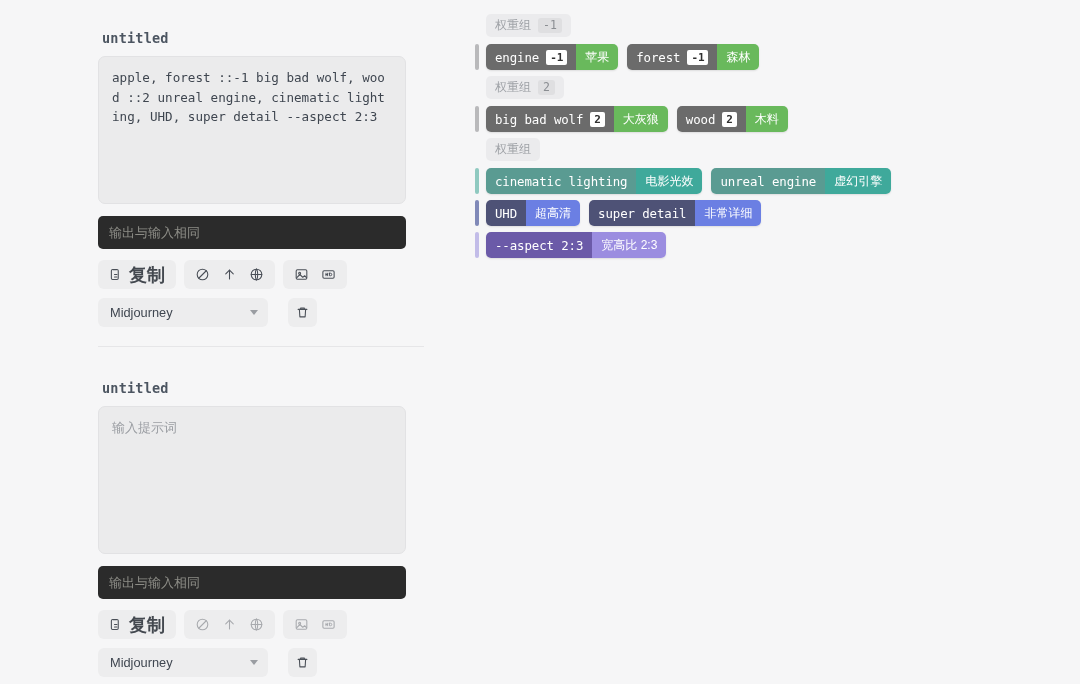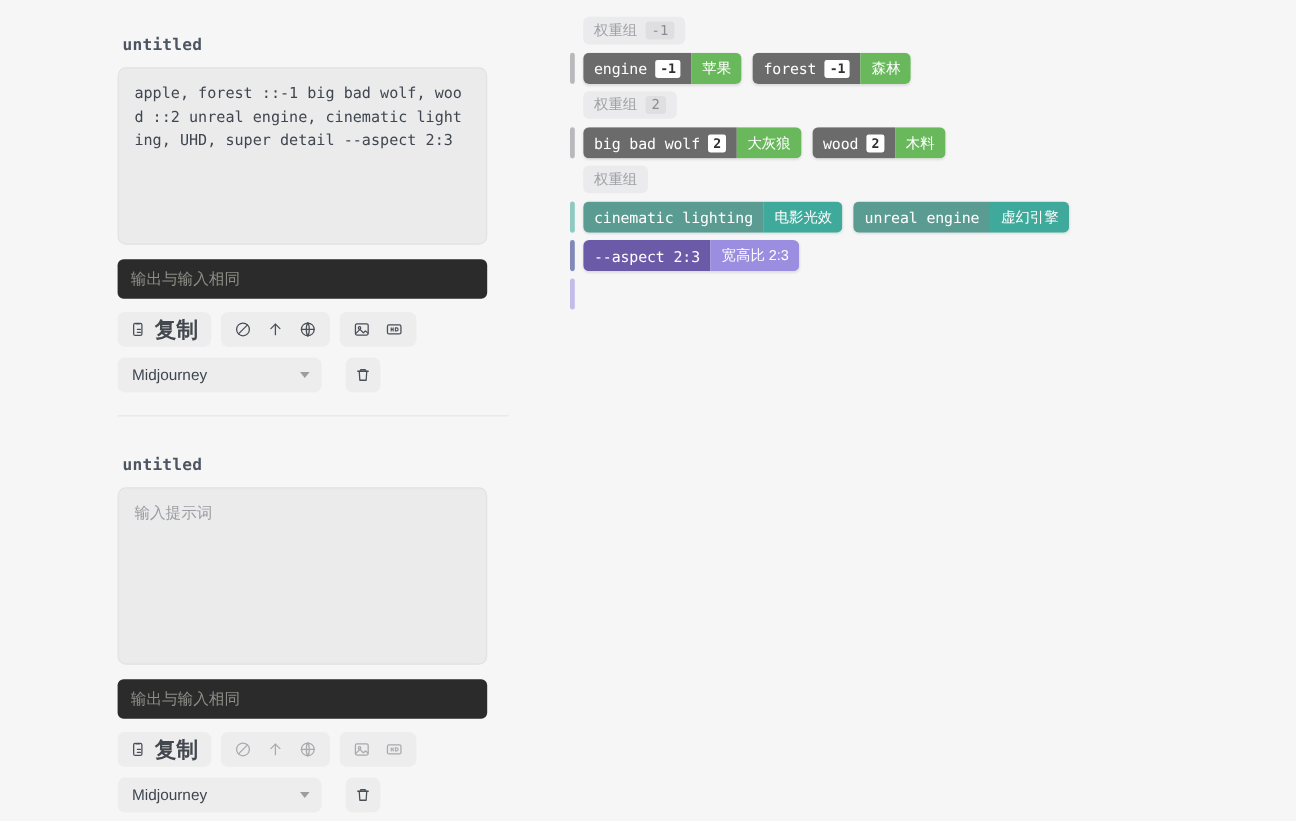--- a/index.html
+++ b/index.html
@@ -406,20 +406,34 @@
                   <div class="tag-trans">电影光效</div>
                 </div>
                 <div class="tag th-teal">
                   <div class="tag-main">
                     <span>unreal engine</span>
                   </div>
                   <div class="tag-trans">虚幻引擎</div>
                 </div>
               </div>
               <div class="tag-row">
+                <div class="tag th-indigo">
+                  <div class="tag-main">
+                    <span>UHD</span>
+                  </div>
+                  <div class="tag-trans">超高清</div>
+                </div>
+                <div class="tag th-indigo">
+                  <div class="tag-main">
+                    <span>super detail</span>
+                  </div>
+                  <div class="tag-trans">非常详细</div>
+                </div>
+              </div>
+              <div class="tag-row">
                 <div class="tag th-purple">
                   <div class="tag-main">
                     <span>--aspect 2:3</span>
                   </div>
                   <div class="tag-trans">宽高比 2:3</div>
                 </div>
               </div>
             </div>
           </div></div>
       </div>

